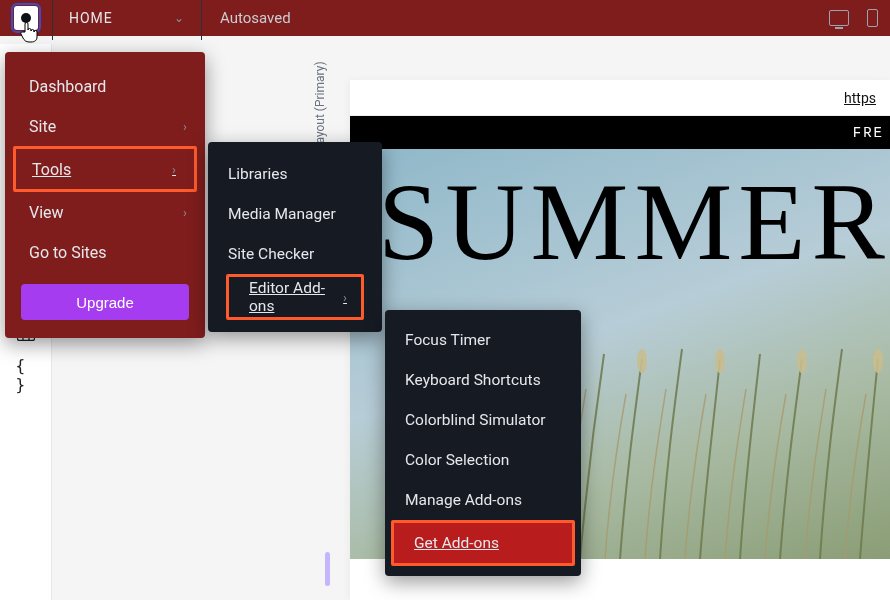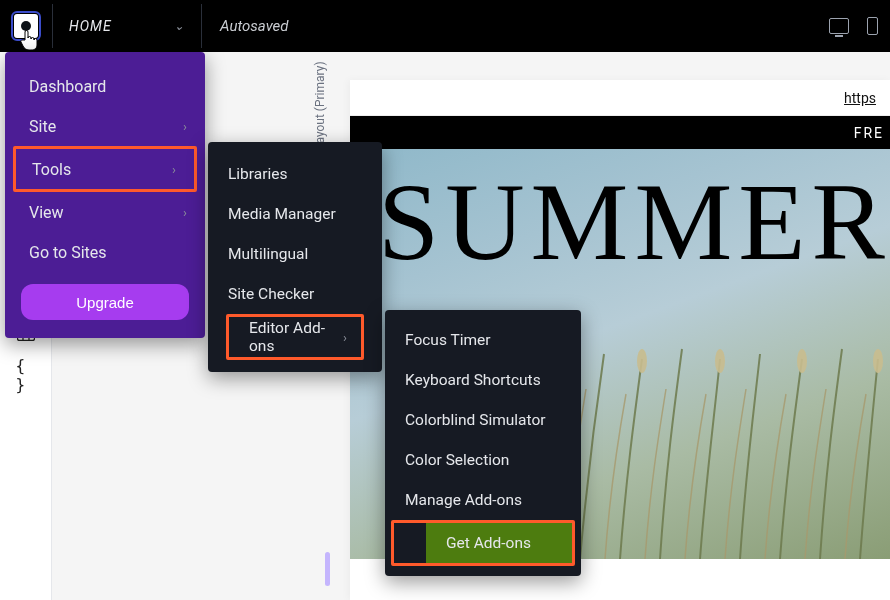--- a/index.html
+++ b/index.html
@@ -7,29 +7,28 @@
     font-family: -apple-system, BlinkMacSystemFont, "Segoe UI", Roboto, sans-serif;
     width: 890px;
     height: 600px;
     overflow: hidden;
     background: #f5f5f5;
     position: relative;
   }
 
   
   .topbar {
-    height: 52px;
-    background: #000000;
+    height: 36px;
+    background: #7f1d1d;
     display: flex;
     align-items: center;
     color: #e5e7eb;
     font-size: 15px;
     position: relative;
     z-index: 10;
-    font-style: italic;
   }
   .logo-cell {
     width: 52px;
     height: 44px;
     display: flex;
     align-items: center;
     justify-content: center;
     position: relative;
   }
   .logo-box {
@@ -162,20 +161,21 @@
   .promo-bar {
     height: 33px;
     background: #000;
     color: #fff;
     display: flex;
     align-items: center;
     justify-content: flex-end;
     padding-right: 6px;
     font-size: 14px;
     letter-spacing: 2px;
+    font-family: Liberation Mono, monospace;
   }
   .nav-row {
     height: 42px;
     background: #fff;
     display: flex;
     align-items: center;
     gap: 28px;
     padding-left: 28px;
     font-size: 16px;
     color: #111;
@@ -205,21 +205,21 @@
     height: 260px;
     pointer-events: none;
   }
 
   
   .menu {
     position: absolute;
     left: 5px;
     top: 52px;
     width: 200px;
-    background: #4c1d95;
+    background: #7f1d1d;
     border-radius: 4px;
     padding: 14px 0 18px 0;
     z-index: 30;
     box-shadow: 0 6px 20px rgba(0,0,0,0.4);
   }
   .menu-item {
     height: 40px;
     display: flex;
     align-items: center;
     justify-content: space-between;
@@ -227,32 +227,32 @@
     color: #e5e7eb;
     font-size: 16px;
     cursor: pointer;
   }
   .menu-item .chev { color: #8a8f99; font-size: 13px; }
   .highlight-box {
     margin: 0 8px;
     border: 3px solid #ff5a2b;
     border-radius: 2px;
   }
-  .highlight-box .menu-item { padding-left: 16px; }
+  .highlight-box .menu-item { padding-left: 16px; text-decoration: underline; }
 
   .upgrade-wrap {
     padding: 12px 16px 0 16px;
   }
   .upgrade-btn {
     width: 100%;
     height: 36px;
     background: #a63cef;
     color: #fff;
     border: none;
-    border-radius: 12px;
+    border-radius: 4px;
     font-size: 15px;
     cursor: pointer;
   }
 
   
   .submenu {
     position: absolute;
     left: 208px;
     top: 142px;
     width: 174px;
@@ -272,21 +272,21 @@
     top: 310px;
     width: 196px;
     background: #161a23;
     border-radius: 4px;
     padding: 10px 0;
     z-index: 30;
     box-shadow: 0 6px 20px rgba(0,0,0,0.4);
   }
   .subsubmenu .menu-item { font-size: 15.5px; padding: 0 14px 0 20px;}
   .subsubmenu .highlight-box { margin: 0 6px; }
-  .subsubmenu .highlight-box .menu-item { background: #4d7c0f; margin-left: 32px; }
+  .subsubmenu .highlight-box .menu-item { background: #b91c1c; }
 
   
   .handle {
     position: absolute;
     left: 325px;
     top: 552px;
     width: 5px;
     height: 34px;
     background: #c4b5fd;
     border-radius: 3px;
@@ -412,23 +412,20 @@
 </div>
 
 <div class="submenu">
   <div class="menu-item">
     <span>Libraries</span>
   </div>
   <div class="menu-item">
     <span>Media Manager</span>
   </div>
   <div class="menu-item">
-    <span>Multilingual</span>
-  </div>
-  <div class="menu-item">
     <span>Site Checker</span>
   </div>
   <div class="highlight-box">
     <div class="menu-item">
       <span>Editor Add-ons</span>
       <span class="chev">›</span>
     </div>
   </div>
 </div>
 

